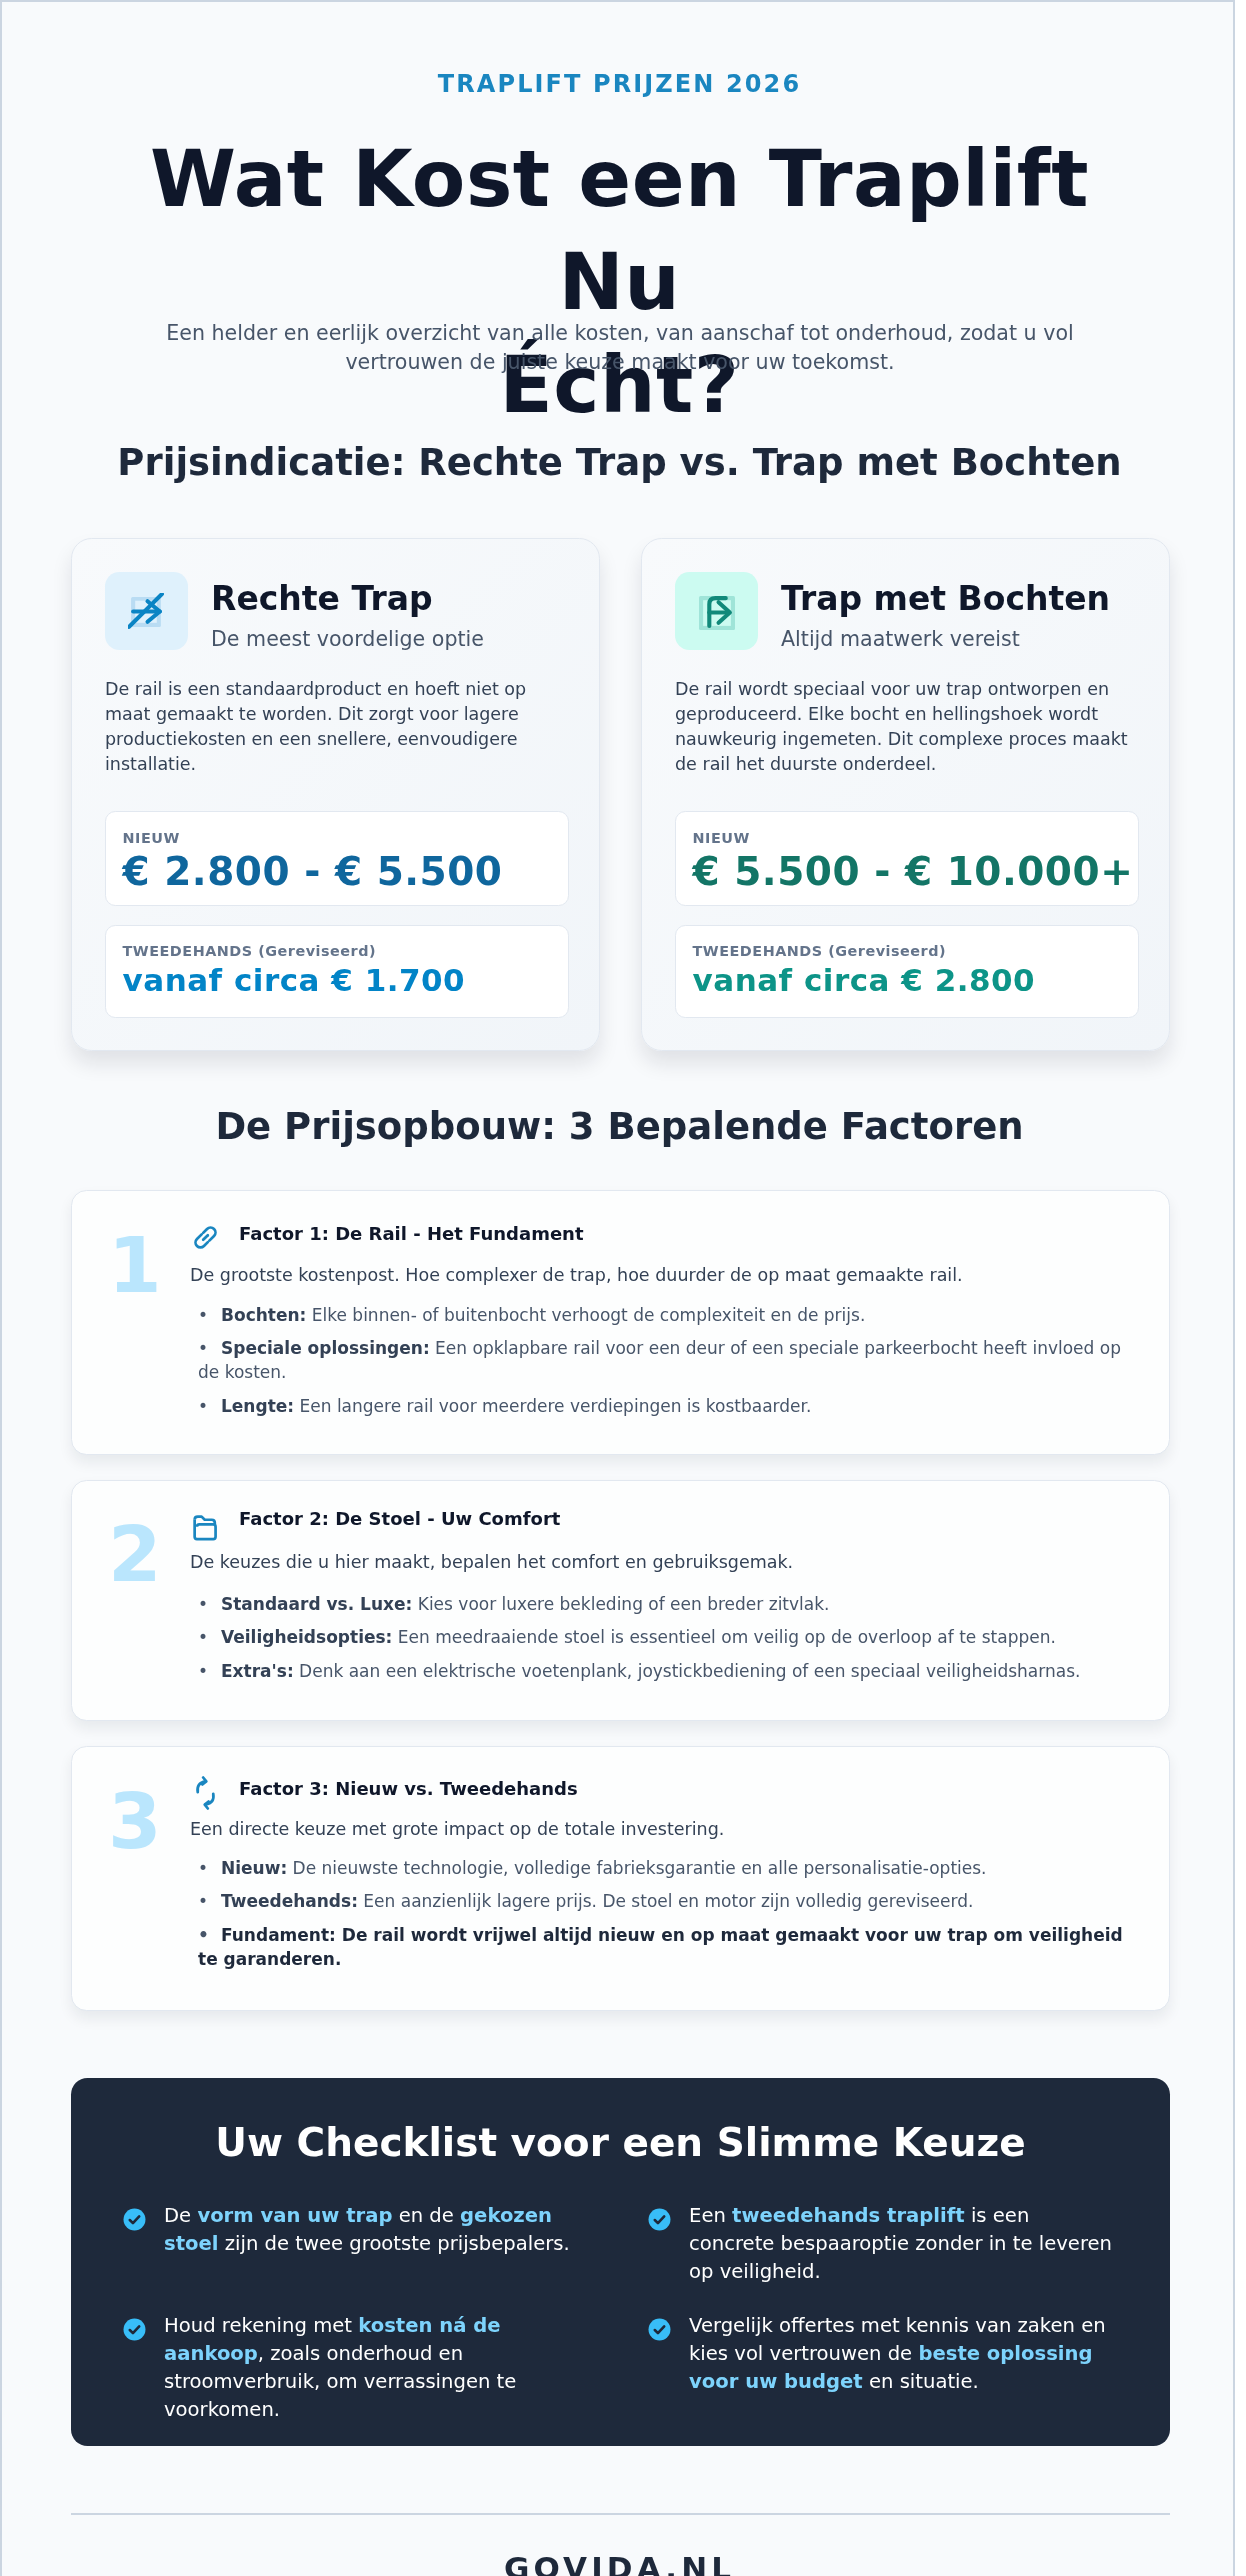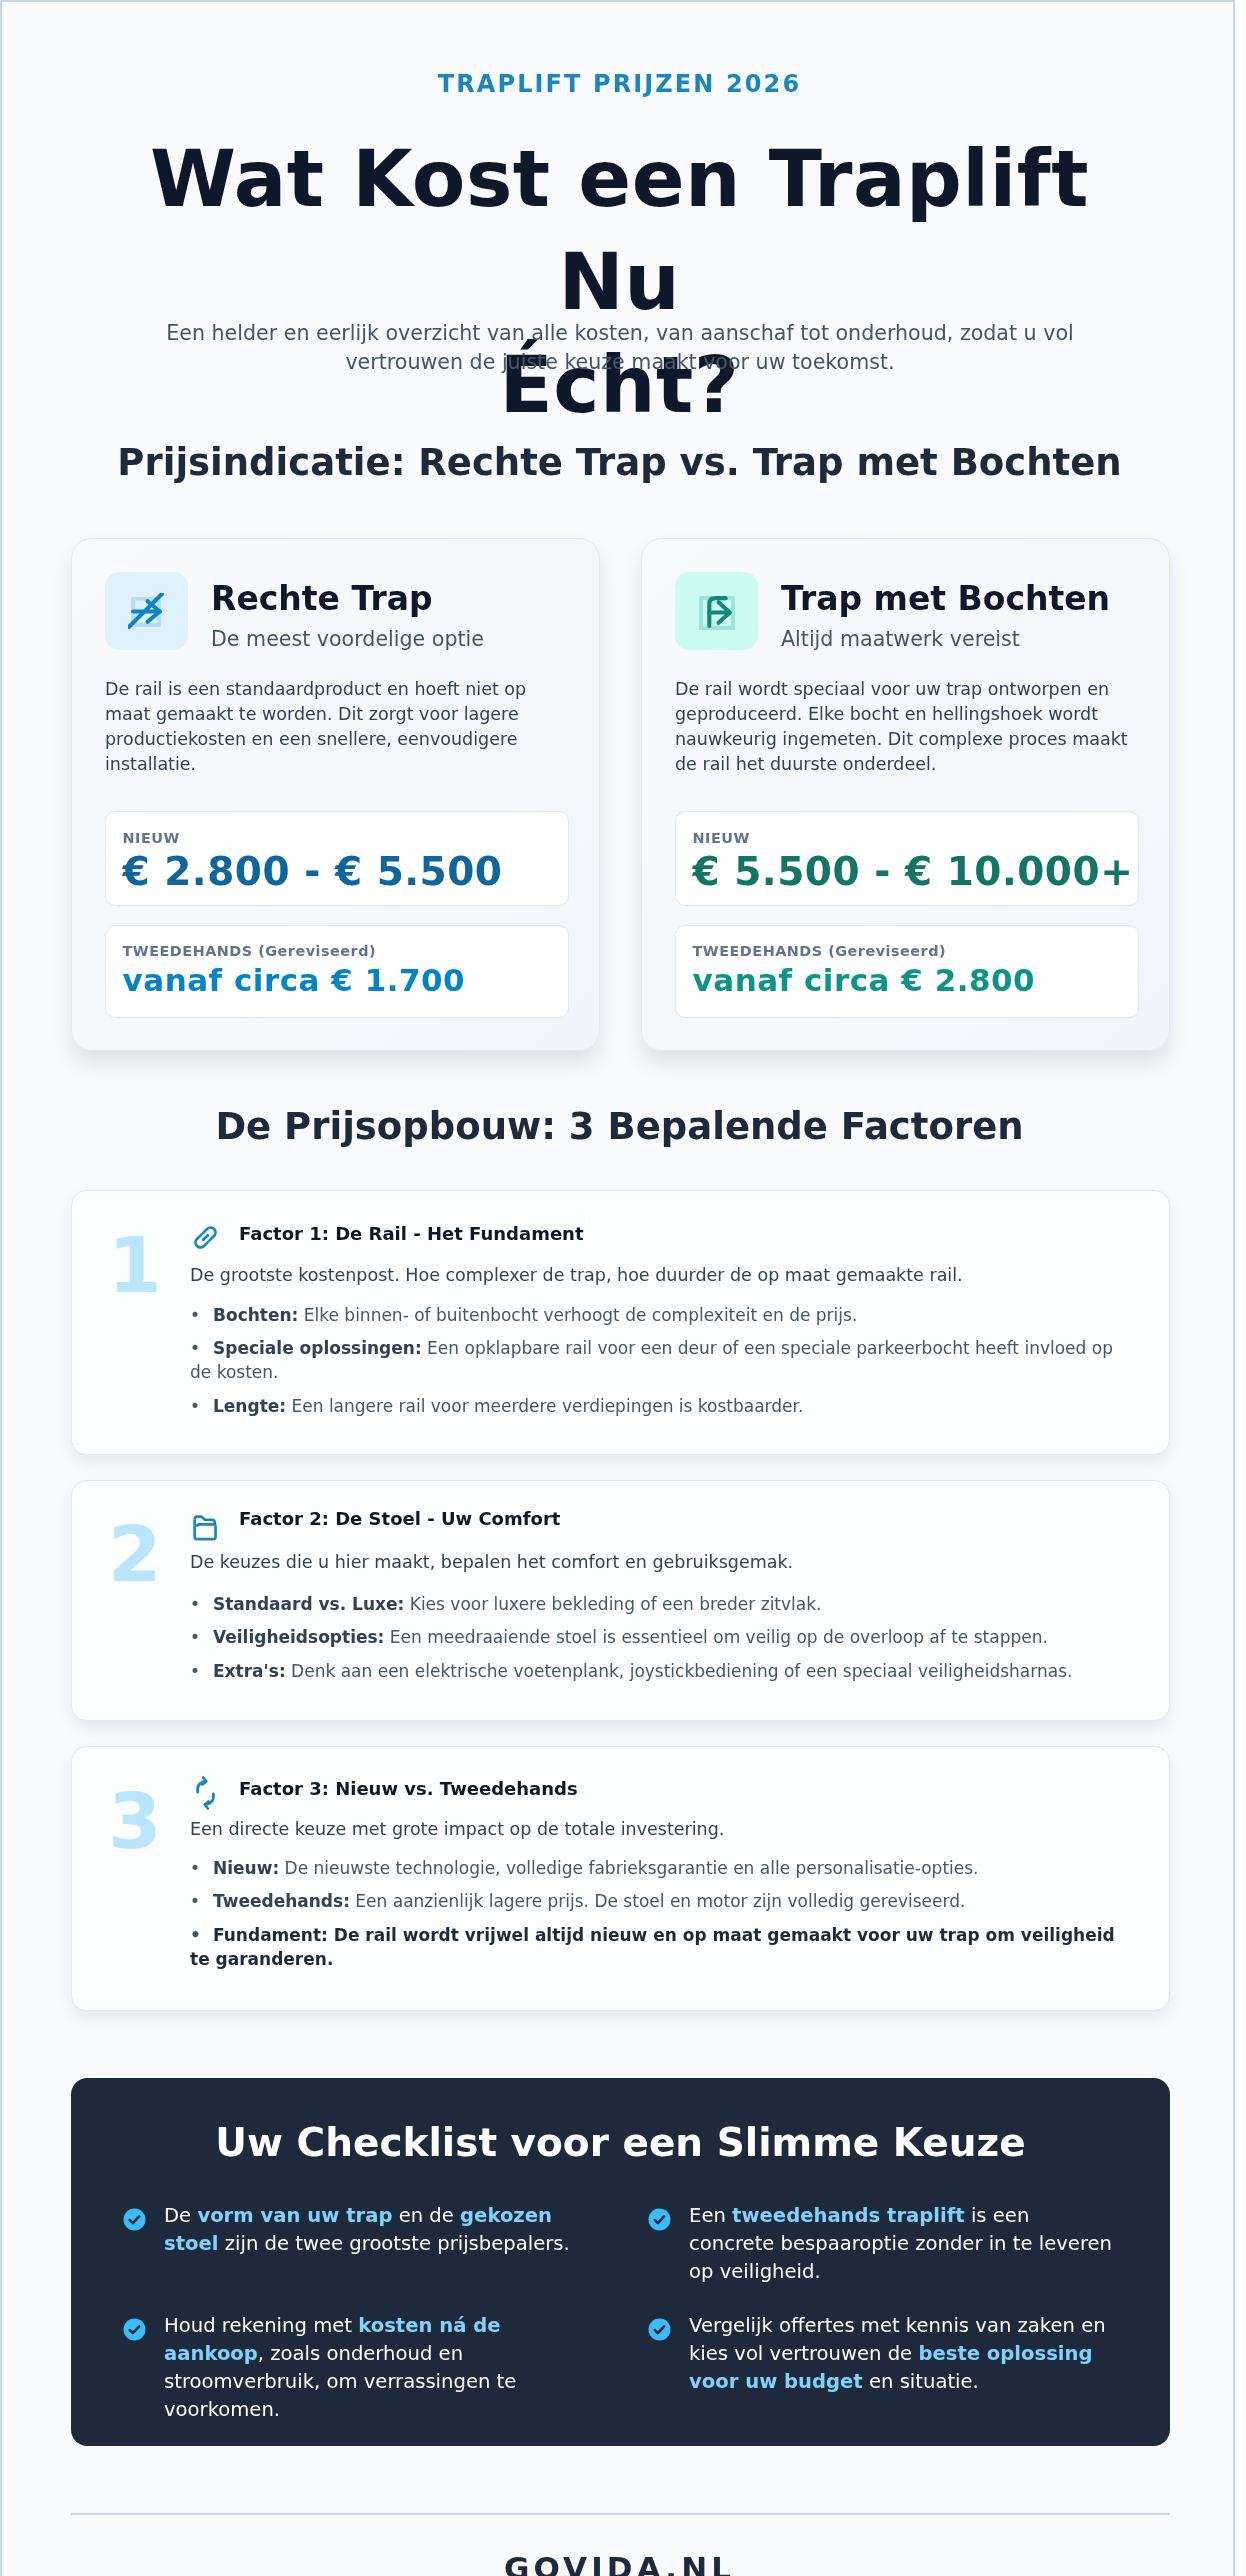--- a/index.html
+++ b/index.html
@@ -84,21 +84,21 @@
   .factor-title {
     position: absolute; left: 167px; font-size: 18px; font-weight: bold; color: #0f172a;
   }
   .factor-intro {
     position: absolute; left: 118px; right: 41px; font-size: 17.5px; color: #334155;
   }
   .factor-list {
     position: absolute; left: 118px; right: 46px; list-style: none;
   }
   .factor-list li {
-    font-size: 17px; line-height: 24px; color: #475569; margin-bottom: 9.3px; position: relative;
+    font-size: 17px; line-height: 24px; color: #475569; margin-bottom: 9.3px; position: relative; margin-left: 8px;
   }
   .factor-list li .bullet { display: inline-block; width: 23px; color: #475569; }
   .factor-list li b { color: #334155; }
   .factor-list li.important, .factor-list li.important b { font-weight: bold; color: #1e293b; }
 
   
   .checklist {
     position: absolute; left: 69px; top: 2076px; width: 1099px; height: 368px;
     background: #1e293b; border-radius: 16.5px;
   }

